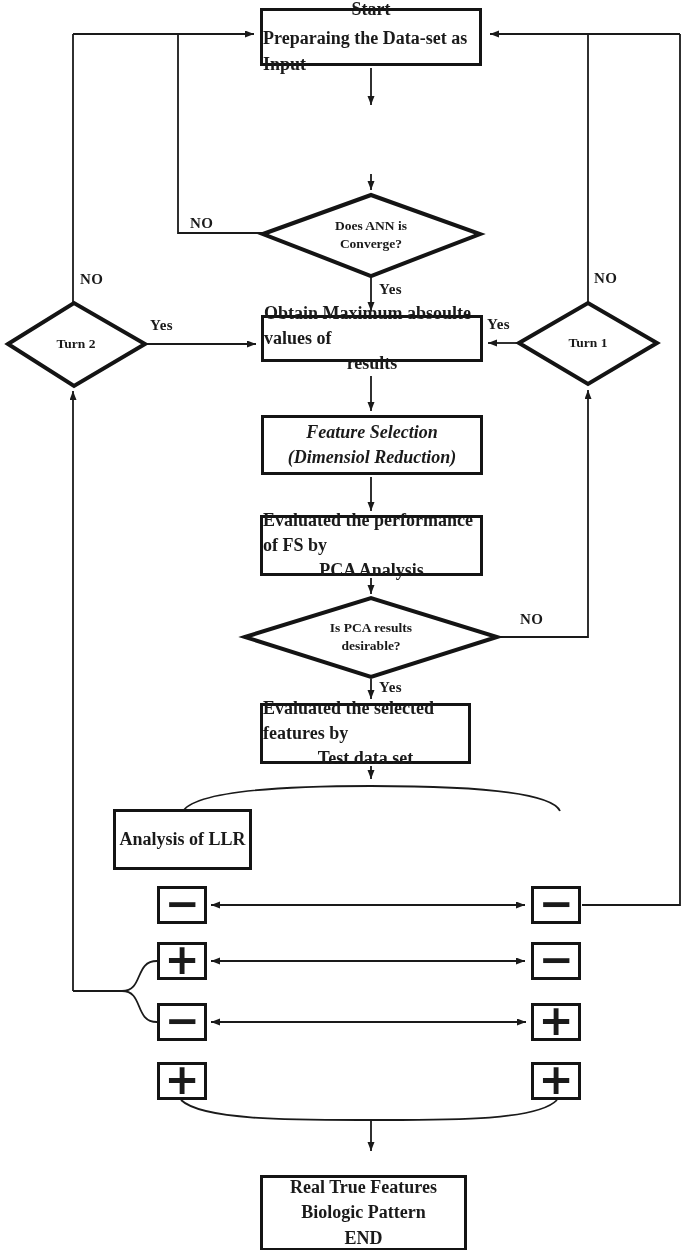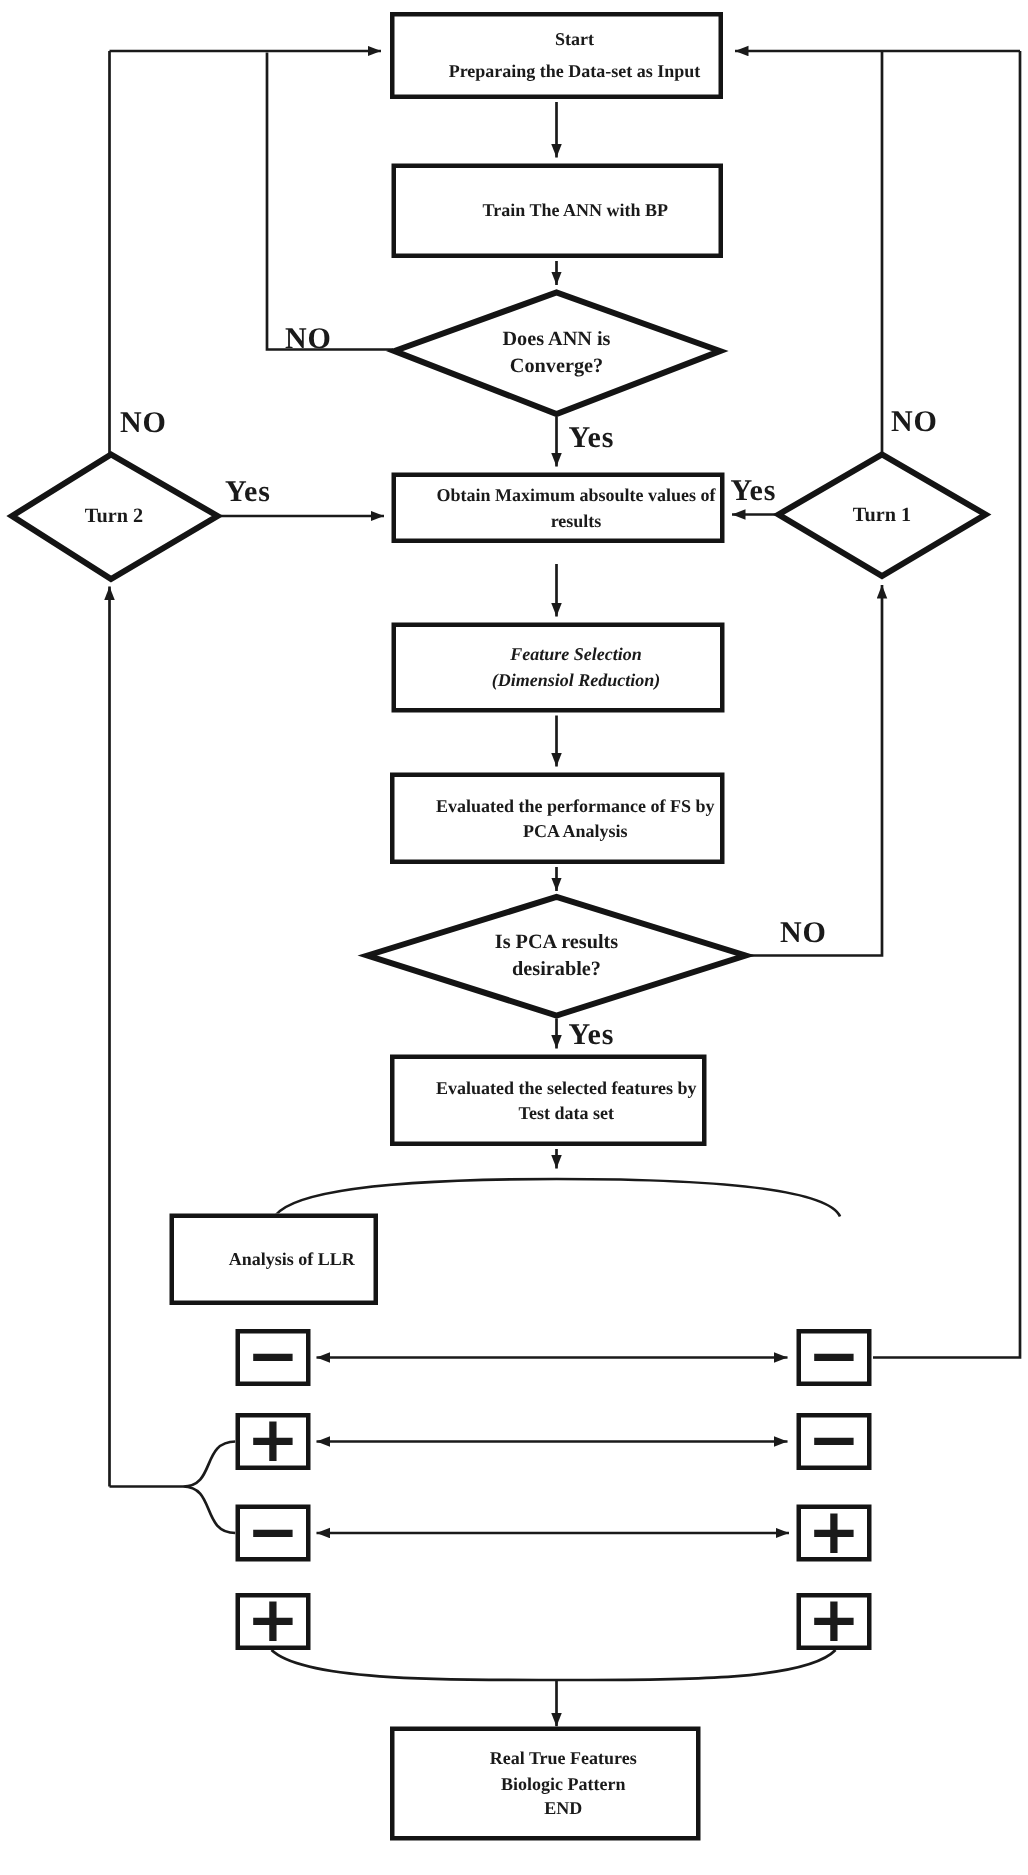--- a/index.html
+++ b/index.html
@@ -6,35 +6,35 @@
   #canvas {
     position:relative; width:685px; height:1250px; background:#ffffff;
     font-family:"Liberation Serif","DejaVu Serif",serif; color:#1a1a1a;
     overflow:hidden;
   }
   #wires { position:absolute; left:0; top:0; }
   .box {
     position:absolute; box-sizing:border-box; border:3px solid #141414;
     background:#ffffff; display:flex; flex-direction:column;
     align-items:center; justify-content:center; 
-    font-weight:bold; font-size:12px; line-height:1.4;padding-left:24px;
+    font-weight:bold; font-size:18px; line-height:1.4;
   }
   .sign {
     position:absolute; box-sizing:border-box; width:50px; height:38px;
     border:3px solid #141414; background:#ffffff;
     display:flex; align-items:center; justify-content:center;
     font-family:"DejaVu Sans","Liberation Sans",sans-serif;
     font-weight:bold; font-size:42px; line-height:0; padding-bottom:2px;
   }
   .dtext {
     position:absolute; display:flex; flex-direction:column; align-items:center;
     justify-content:center; text-align:center; font-weight:bold;
     font-size:13.5px; line-height:1.35;
   }
-  .elabel { position:absolute; font-weight:bold; font-size:20px; letter-spacing:0.5px; }
+  .elabel { position:absolute; font-weight:bold; font-size:15px; letter-spacing:0.5px; }
   .gap { }
   .mt4 { margin-top:4px; }
 </style>
 </head>
 <body>
 
 <div id="canvas">
 
   <svg id="wires" width="685" height="1250" viewBox="0 0 685 1250">
     <defs>
@@ -87,23 +87,20 @@
       <polygon points="519,343 588,303 657,343 588,384"></polygon>
       <polygon points="245,637 371,598 497,637 371,677"></polygon>
     </g>
   </svg>
 
   <div class="box" style="left:260px; top:8px; width:222px; height:58px;">
     <span>Start</span>
     <span class="mt4">Preparaing the Data-set as Input</span>
   </div>
 
-  <div class="box" style="left:261px; top:109px; width:221px; height:63px;">
-    <span>Train The ANN with BP</span>
-  </div>
 
   <div class="box" style="left:261px; top:315px; width:222px; height:47px;">
     <span>Obtain Maximum absoulte values of</span>
     <span>results</span>
   </div>
 
   <div class="box" style="left:261px; top:415px; width:222px; height:60px;font-style:italic;">
     <span>Feature Selection</span>
     <span>(Dimensiol Reduction)</span>
   </div>
@@ -116,21 +113,21 @@
   <div class="box" style="left:260px; top:703px; width:211px; height:61px;">
     <span>Evaluated the selected features by</span>
     <span>Test data set</span>
   </div>
 
   <div class="box" style="left:113px; top:809px; width:139px; height:61px;">
     <span>Analysis of LLR</span>
   </div>
 
 
-  <div class="box" style="left:260px; top:1151px; width:207px; height:76px;">
+  <div class="box" style="left:260px; top:1175px; width:207px; height:76px;">
     <span>Real True Features</span>
     <span>Biologic Pattern</span>
     <span class="gap">END</span>
   </div>
 
   <div class="dtext" style="left:291px; top:214px; width:160px; height:42px;">
     <span>Does ANN is</span>
     <span>Converge?</span>
   </div>
   <div class="dtext" style="left:26px; top:331px; width:100px; height:26px;">

